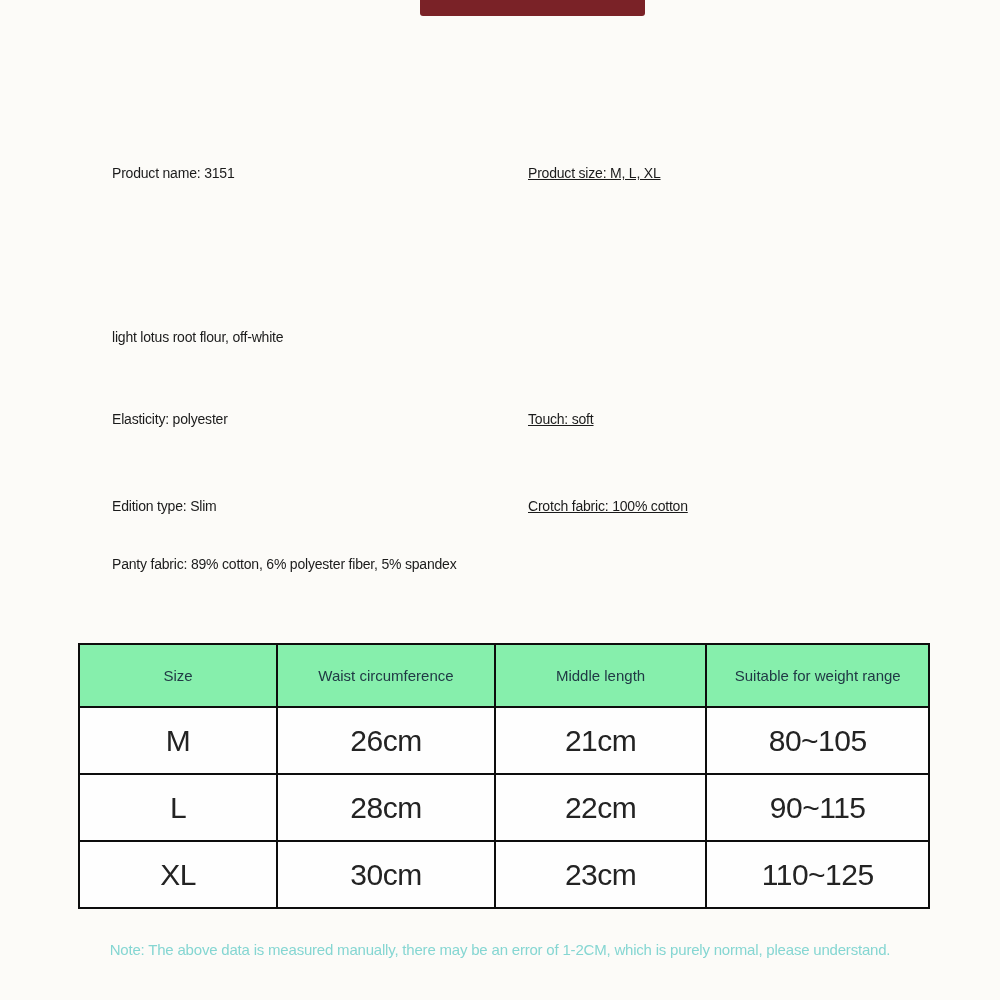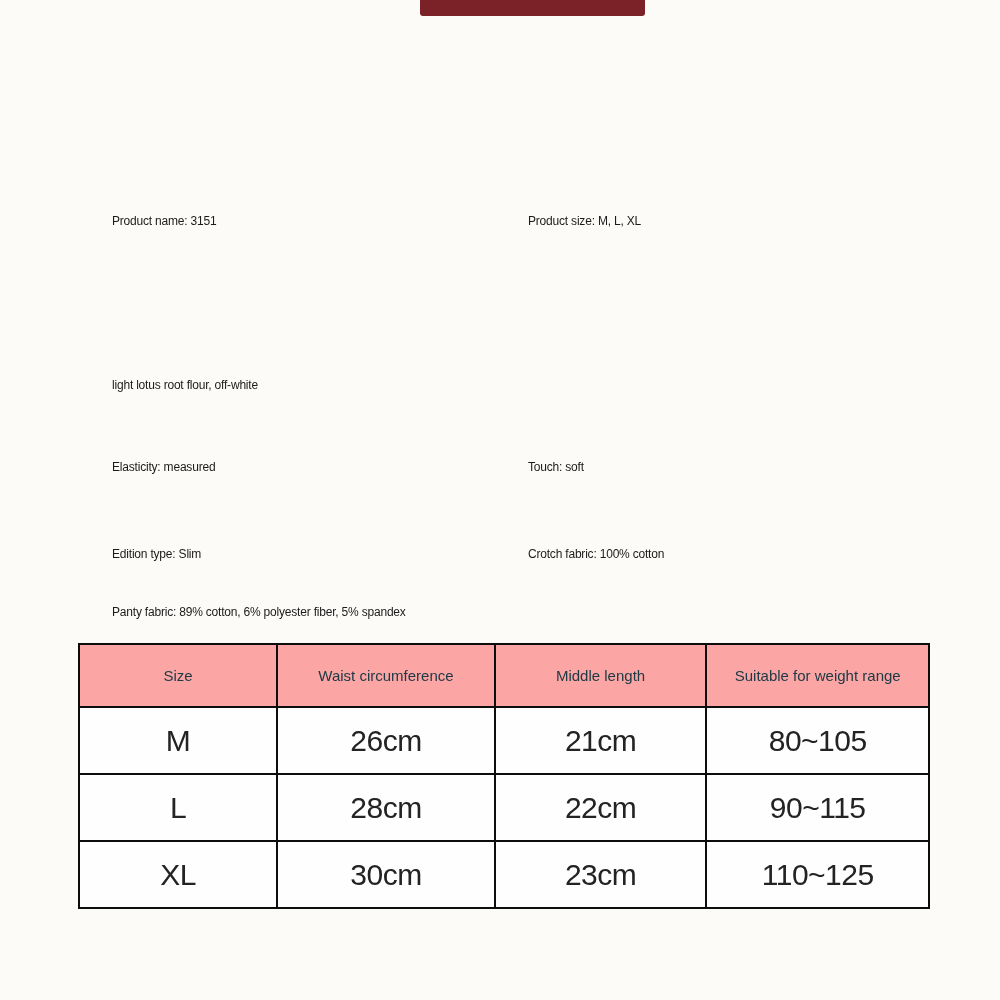--- a/index.html
+++ b/index.html
@@ -20,28 +20,27 @@
     height: 16px;
     background: #7a2227;
     border-radius: 0 0 3px 3px;
   }
   
   .spec-row {
     position: absolute;
     left: 0;
     width: 100%;
     height: 22px;
-    font-size: 12px;
+    font-size: 14px;
     line-height: 22px;
     color: #1b1b1b;
     letter-spacing: -0.2px;
-    margin-top: 48px;
   }
   .spec-left  { position: absolute; left: 112px; white-space: nowrap; }
-  .spec-right { position: absolute; left: 528px; white-space: nowrap; }
+  .spec-right { position: absolute; left: 528px; white-space: nowrap; text-decoration: underline; }
   .r1 { top: 162px; }
   .r2 { top: 244px; }
   .r3 { top: 326px; text-align: right; }
   .r4 { top: 408px; }
   .r5 { top: 495px; }
   .r6 { top: 553px; text-align: center; }
 
   
   table.size-table {
     position: absolute;
@@ -54,21 +53,21 @@
   }
   .size-table th, .size-table td {
     border: 2.5px solid #0d0d0d;
     text-align: center;
     vertical-align: middle;
     padding: 0;
     overflow: hidden;
     white-space: nowrap;
   }
   .size-table th {
-    background: #fca5a5;
+    background: #86efac;
     height: 61px;
     font-size: 15px;
     font-weight: 400;
     color: #203a45;
     letter-spacing: 0px;
   }
   .size-table td {
     height: 65px;
     font-size: 30px;
     color: #232323;
@@ -105,21 +104,21 @@
     <span class="spec-right">Product size: M, L, XL</span>
   </div>
 
 
   <div class="spec-row r3">
     <span class="spec-left">light lotus root flour, off-white</span>
     <span class="spec-right"></span>
   </div>
 
   <div class="spec-row r4">
-    <span class="spec-left">Elasticity: measured</span>
+    <span class="spec-left">Elasticity: polyester</span>
     <span class="spec-right">Touch: soft</span>
   </div>
 
   <div class="spec-row r5">
     <span class="spec-left">Edition type: Slim</span>
     <span class="spec-right">Crotch fabric: 100% cotton</span>
   </div>
 
   <div class="spec-row r6">
     <span class="spec-left">Panty fabric: 89% cotton, 6% polyester fiber, 5% spandex</span>
@@ -150,14 +149,15 @@
       </tr>
       <tr>
         <td>XL</td>
         <td>30cm</td>
         <td>23cm</td>
         <td>110~125</td>
       </tr>
     </tbody>
   </table>
 
+  <div class="note">Note: The above data is measured manually, there may be an error of 1-2CM, which is purely normal, please understand.</div>
 
 </div>
 
 </body></html>

